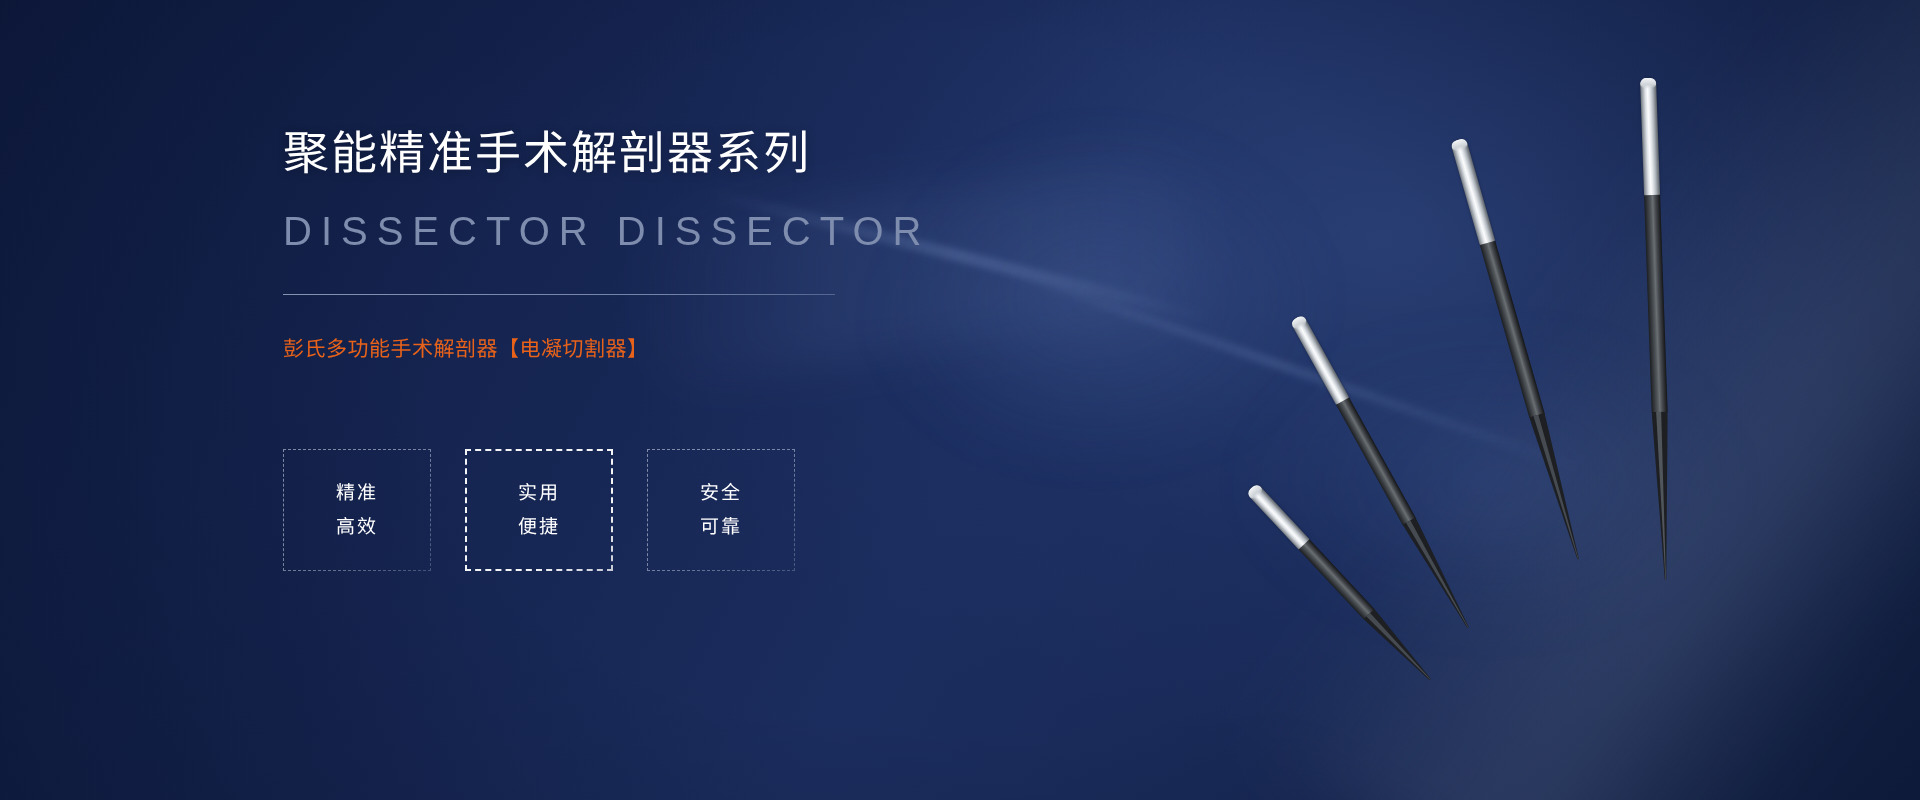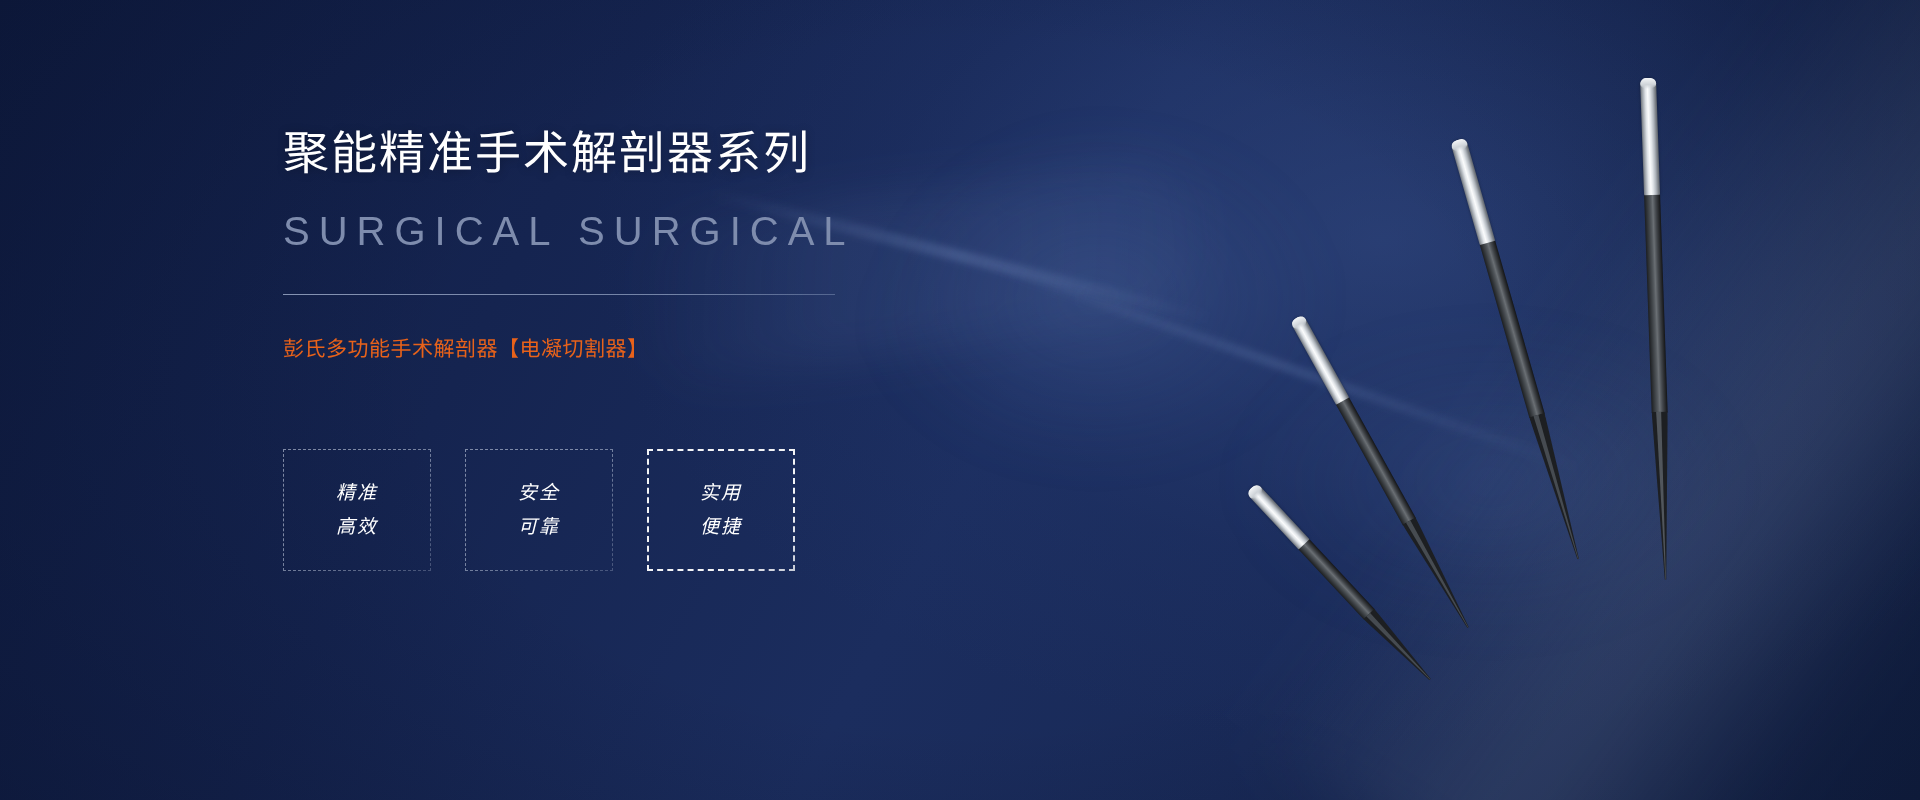--- a/index.html
+++ b/index.html
@@ -76,21 +76,20 @@
     font-size:21px; color:#e8621a; font-weight:400;
     letter-spacing:0.5px; white-space:nowrap;
   }
 
   .feature-row{ position:absolute; top:449px; left:0; display:flex; gap:34px; }
   .feature-box{
     width:148px; height:122px;
     display:flex; flex-direction:column; align-items:center; justify-content:center;
     color:#ffffff; font-size:19px; line-height:1.78; letter-spacing:2px;
     position:relative;
-    font-style:italic;
   }
   .feature-box .fb-line{ display:block; }
   .feature-box::before{
     content:""; position:absolute; inset:0;
     border:1px dashed rgba(214,222,238,0.55);
     -webkit-mask-image:linear-gradient(140deg, #000 0%, #000 38%, rgba(0,0,0,0.45) 100%);
             mask-image:linear-gradient(140deg, #000 0%, #000 38%, rgba(0,0,0,0.45) 100%);
   }
   .feature-box.accent::before{
     border:2px dashed rgba(255,255,255,0.95);
@@ -179,39 +178,39 @@
         </svg>
       </div>
     </div>
 
   </div>
 
   <div class="content">
 
     <h1 class="title-cn">聚能精准手术解剖器系列</h1>
 
-    <h2 class="title-en">SURGICAL SURGICAL</h2>
+    <h2 class="title-en">DISSECTOR DISSECTOR</h2>
 
     <div class="divider"></div>
 
     <p class="subtitle">彭氏多功能手术解剖器【电凝切割器】</p>
 
     <div class="feature-row">
 
       <div class="feature-box">
         <span class="fb-line">精准</span>
         <span class="fb-line">高效</span>
       </div>
 
+      <div class="feature-box accent">
+        <span class="fb-line">实用</span>
+        <span class="fb-line">便捷</span>
+      </div>
+
       <div class="feature-box">
         <span class="fb-line">安全</span>
         <span class="fb-line">可靠</span>
       </div>
 
-      <div class="feature-box accent">
-        <span class="fb-line">实用</span>
-        <span class="fb-line">便捷</span>
-      </div>
-
     </div>
   </div>
 
 </div>
 
 </body></html>

